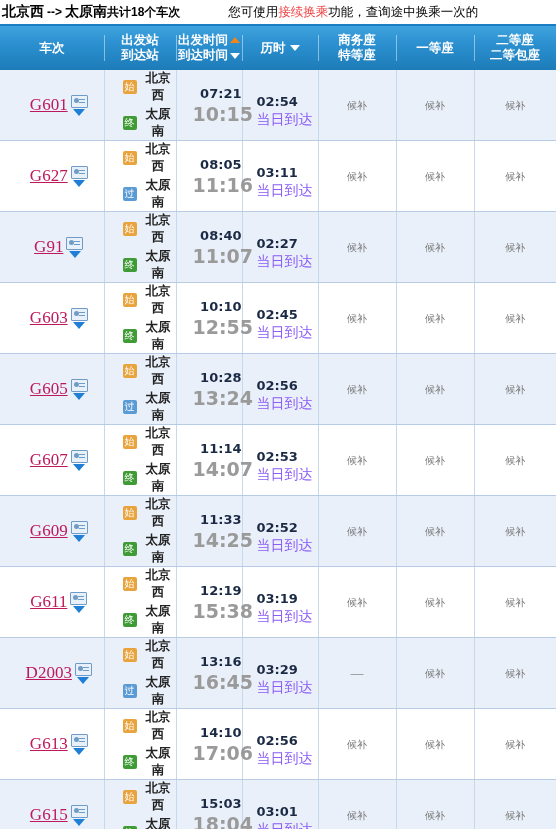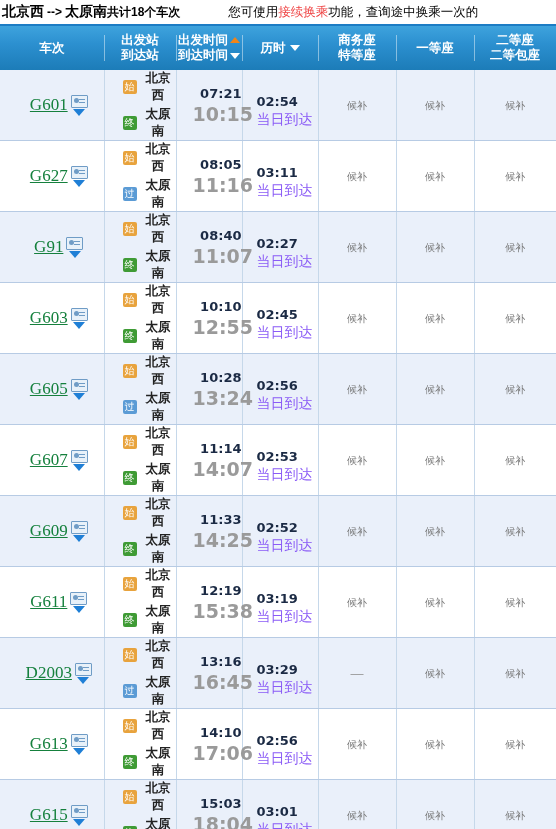--- a/index.html
+++ b/index.html
@@ -75,21 +75,21 @@
     border-right:1px solid #c6d8ea;
     padding:0; vertical-align:middle; text-align:center;
     height:45px;
   }
   tbody td.lastcol{border-right:none;}
 
   
   .tn-wrap{display:flex;align-items:center;justify-content:center;gap:2px;padding-left:6px;}
   .tn{
     font-family:"Liberation Serif","DejaVu Serif",serif;
-    font-size:17px; color:#15803d; font-weight:normal;
+    font-size:17px; color:#be185d; font-weight:normal;
     text-decoration:underline; letter-spacing:0px; cursor:pointer;margin-left:8px;
   }
   .tn-icons{display:flex;flex-direction:column;align-items:center;gap:1px;margin-left:1px;}
   .card-ico{
     width:17px;height:13px;border:1px solid #6f9cc6;background:#e8f1f9;
     border-radius:1px;position:relative;box-sizing:border-box;
   }
   .card-ico::before{
     content:"";position:absolute;left:2px;top:2.5px;width:5px;height:5px;
     border-radius:50%;background:#6f9cc6;

